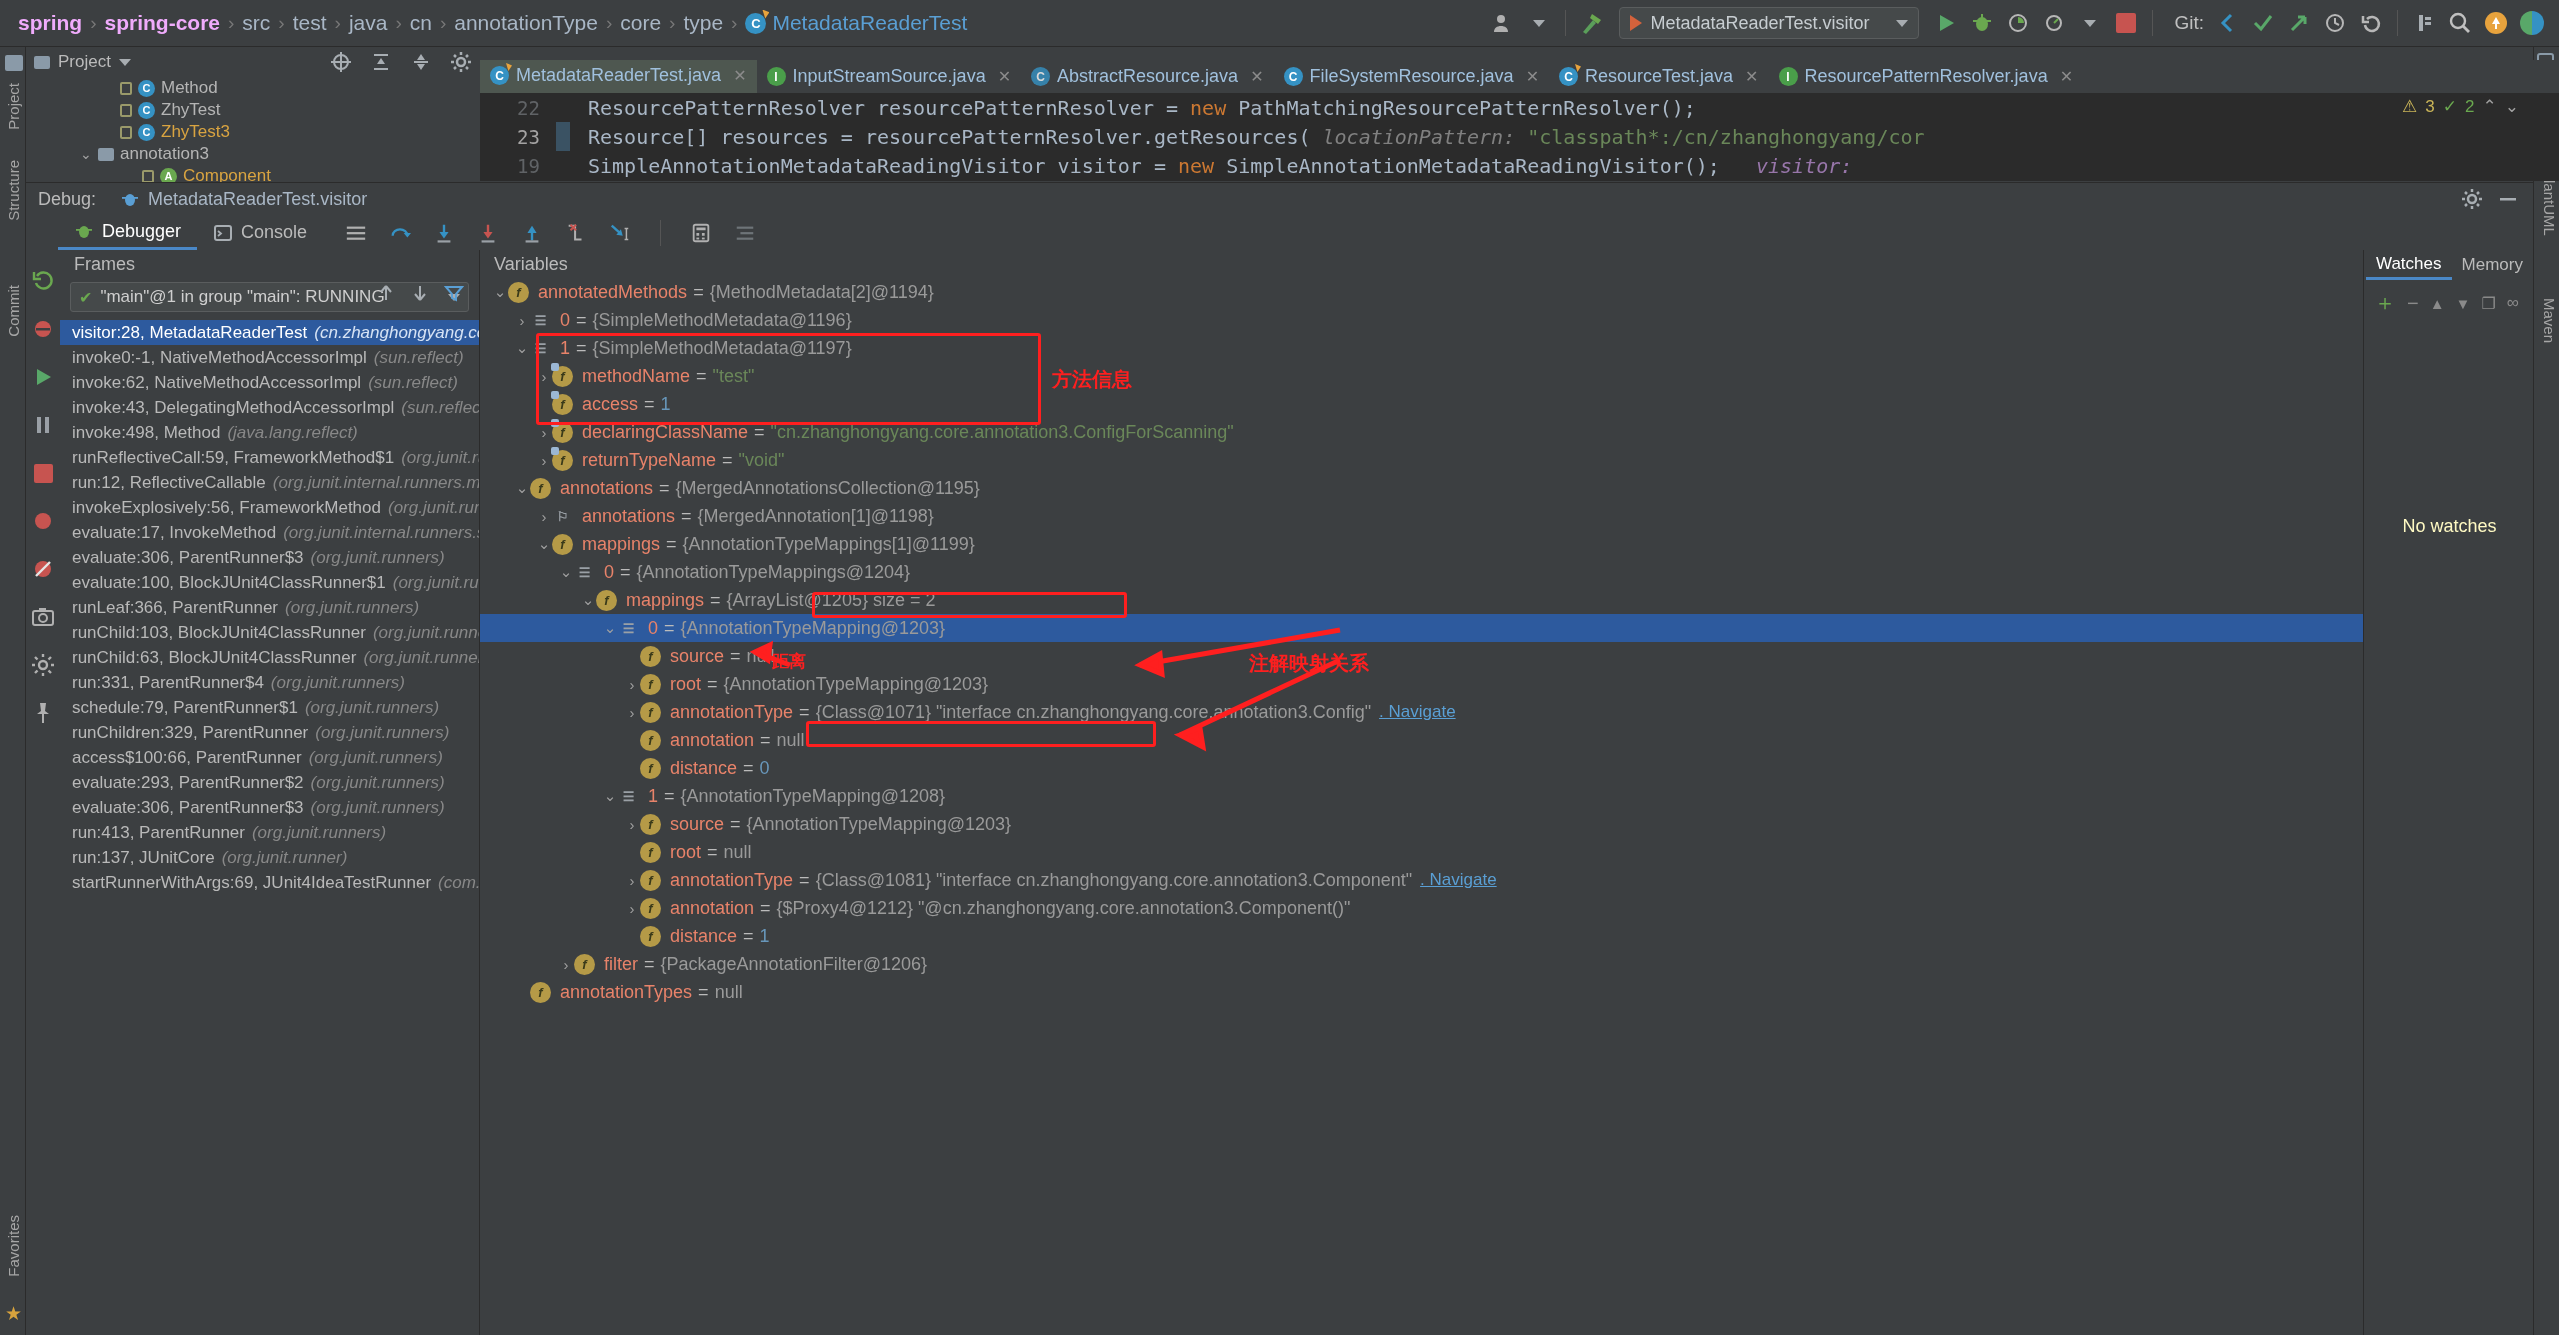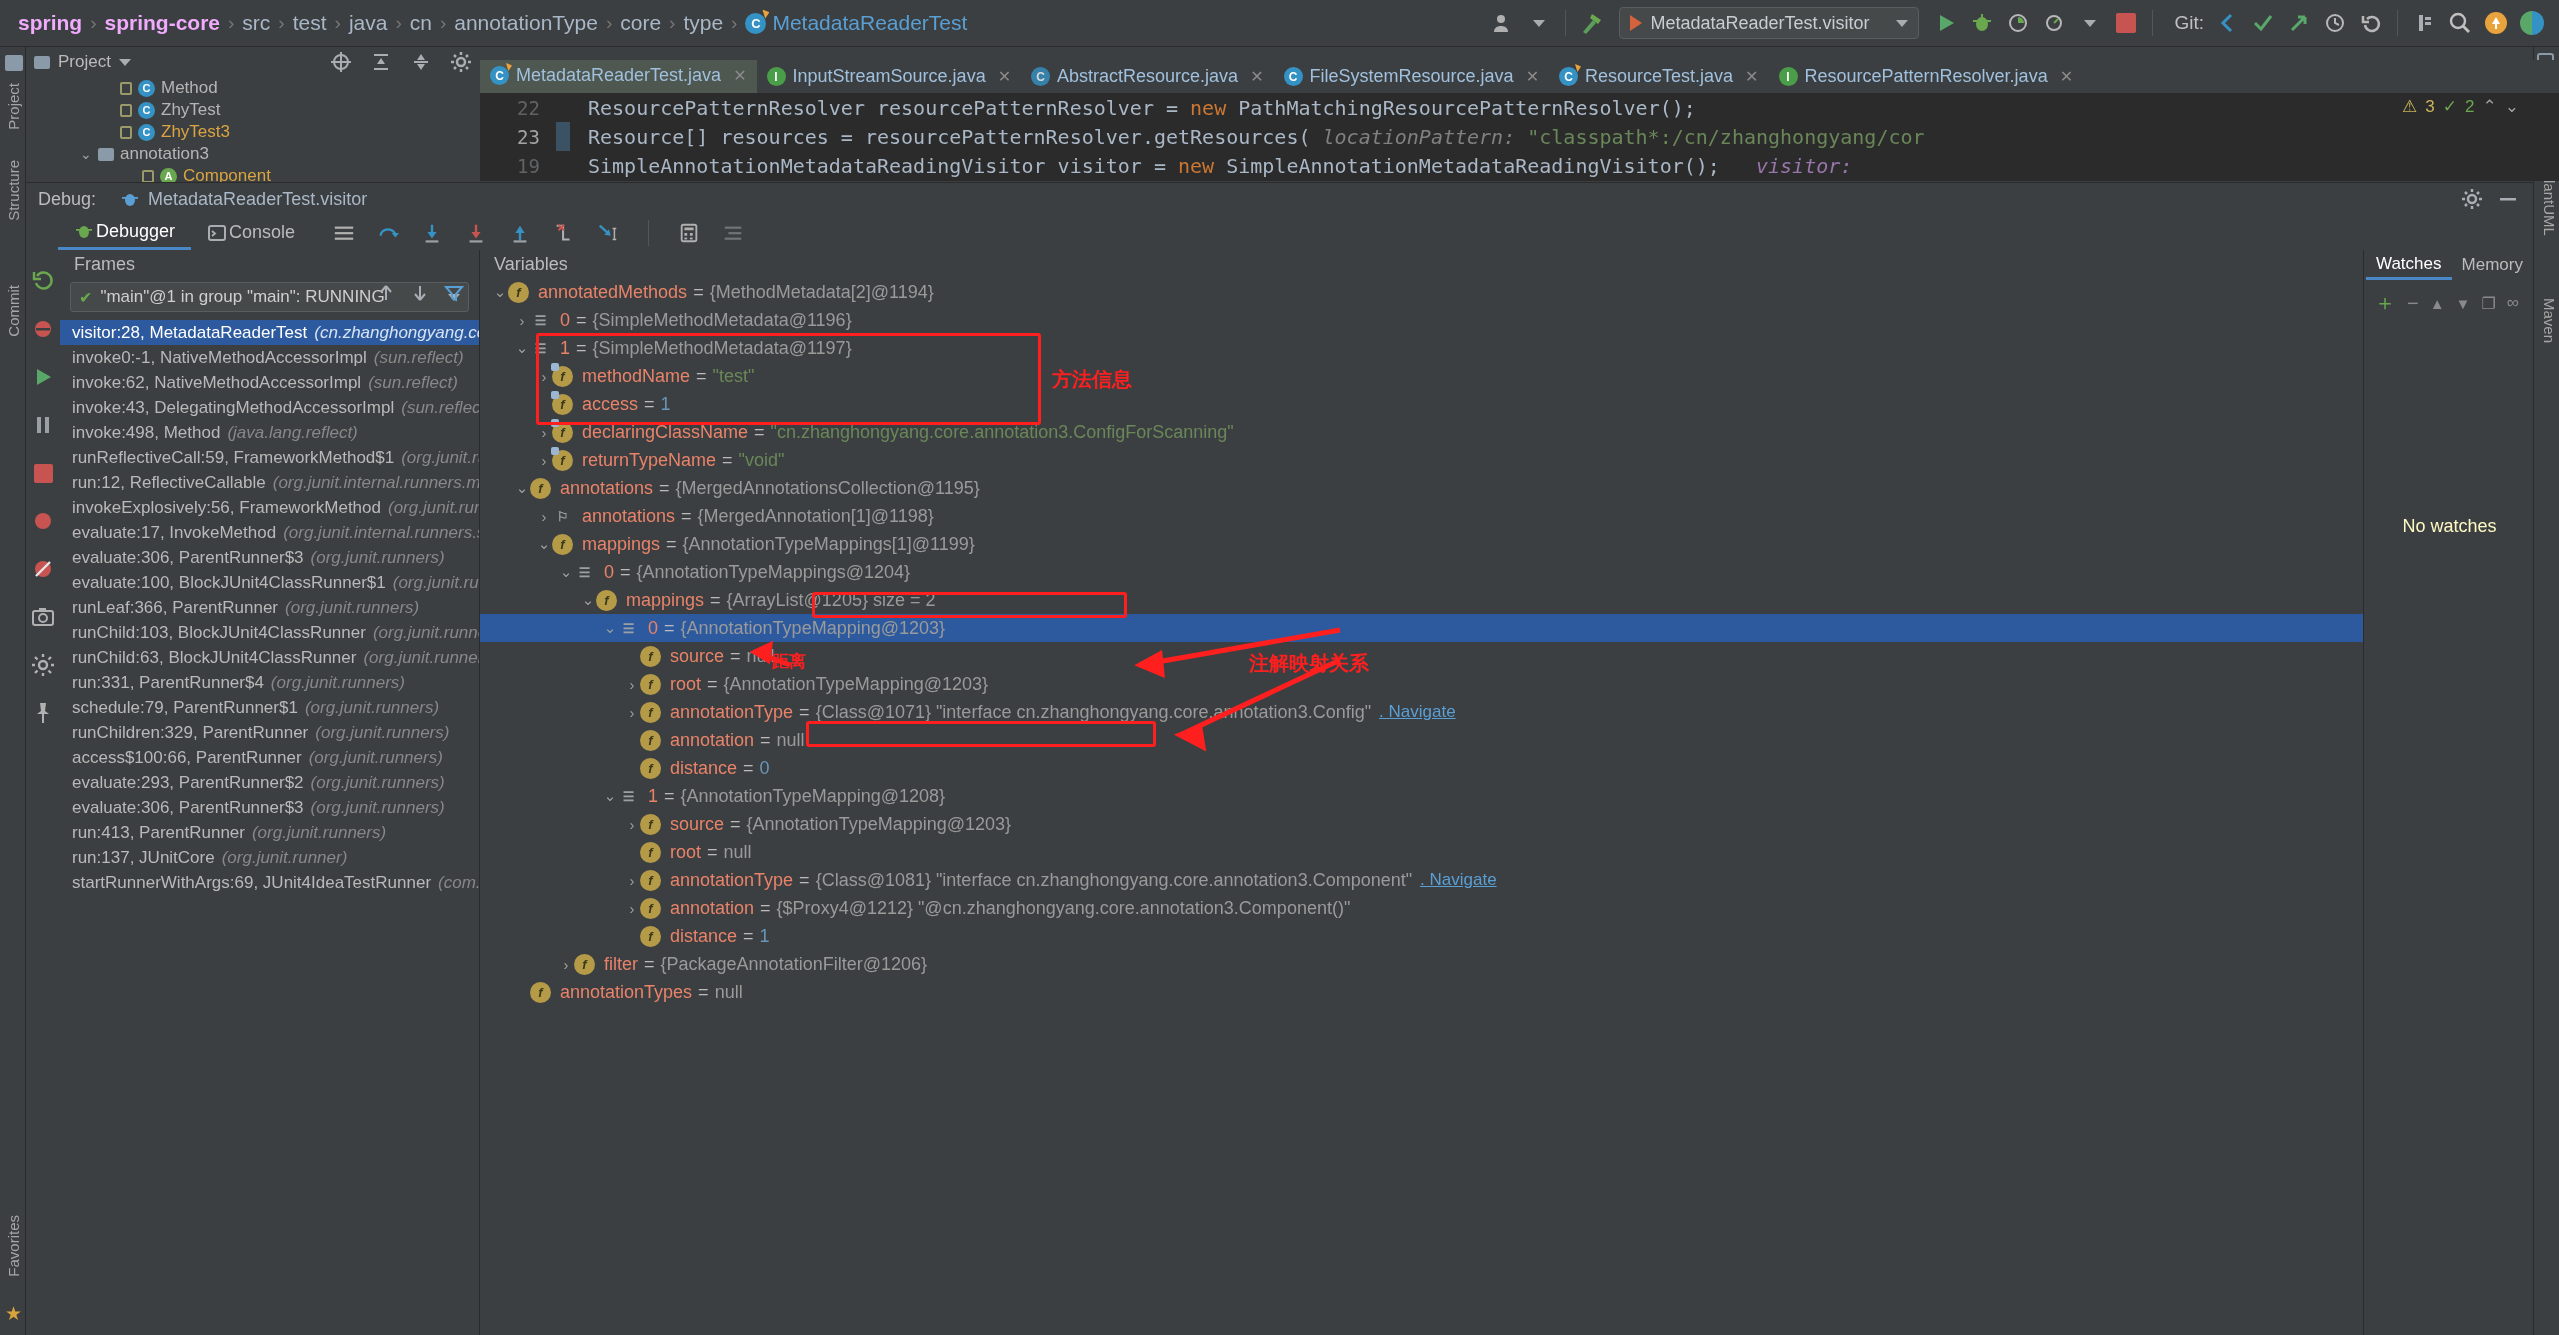--- a/index.html
+++ b/index.html
@@ -137,21 +137,21 @@
   .dh-title{font-size:18px;color:#bbb;}
   .dh-run{display:flex;align-items:center;gap:8px;font-size:18px;color:#a9b7c6;padding-left:14px;}
   .dh-right{margin-left:auto;display:flex;align-items:center;gap:14px;padding-right:14px;}
 
   
   .dbgtabs{
     position:absolute;left:58px;top:215px;width:2475px;height:35px;
     display:flex;align-items:center;gap:0;
   }
   .dtab{
-    height:35px;display:flex;align-items:center;gap:2px;padding:0 16px;font-size:18px;color:#bbb;
+    height:35px;display:flex;align-items:center;gap:8px;padding:0 16px;font-size:18px;color:#bbb;
   }
   .dtab.active{color:#ffffff;border-bottom:3px solid #4a88c7;}
   .dtabicons{display:flex;align-items:center;gap:22px;padding-left:22px;}
 
   
   .dbgicons{
     position:absolute;left:26px;top:250px;width:34px;height:1085px;background:#3c3f41;
     display:flex;flex-direction:column;align-items:center;gap:22px;padding-top:18px;
   }
   .dbi{width:26px;height:26px;display:flex;align-items:center;justify-content:center;font-size:17px;color:#b0b0b0;}

